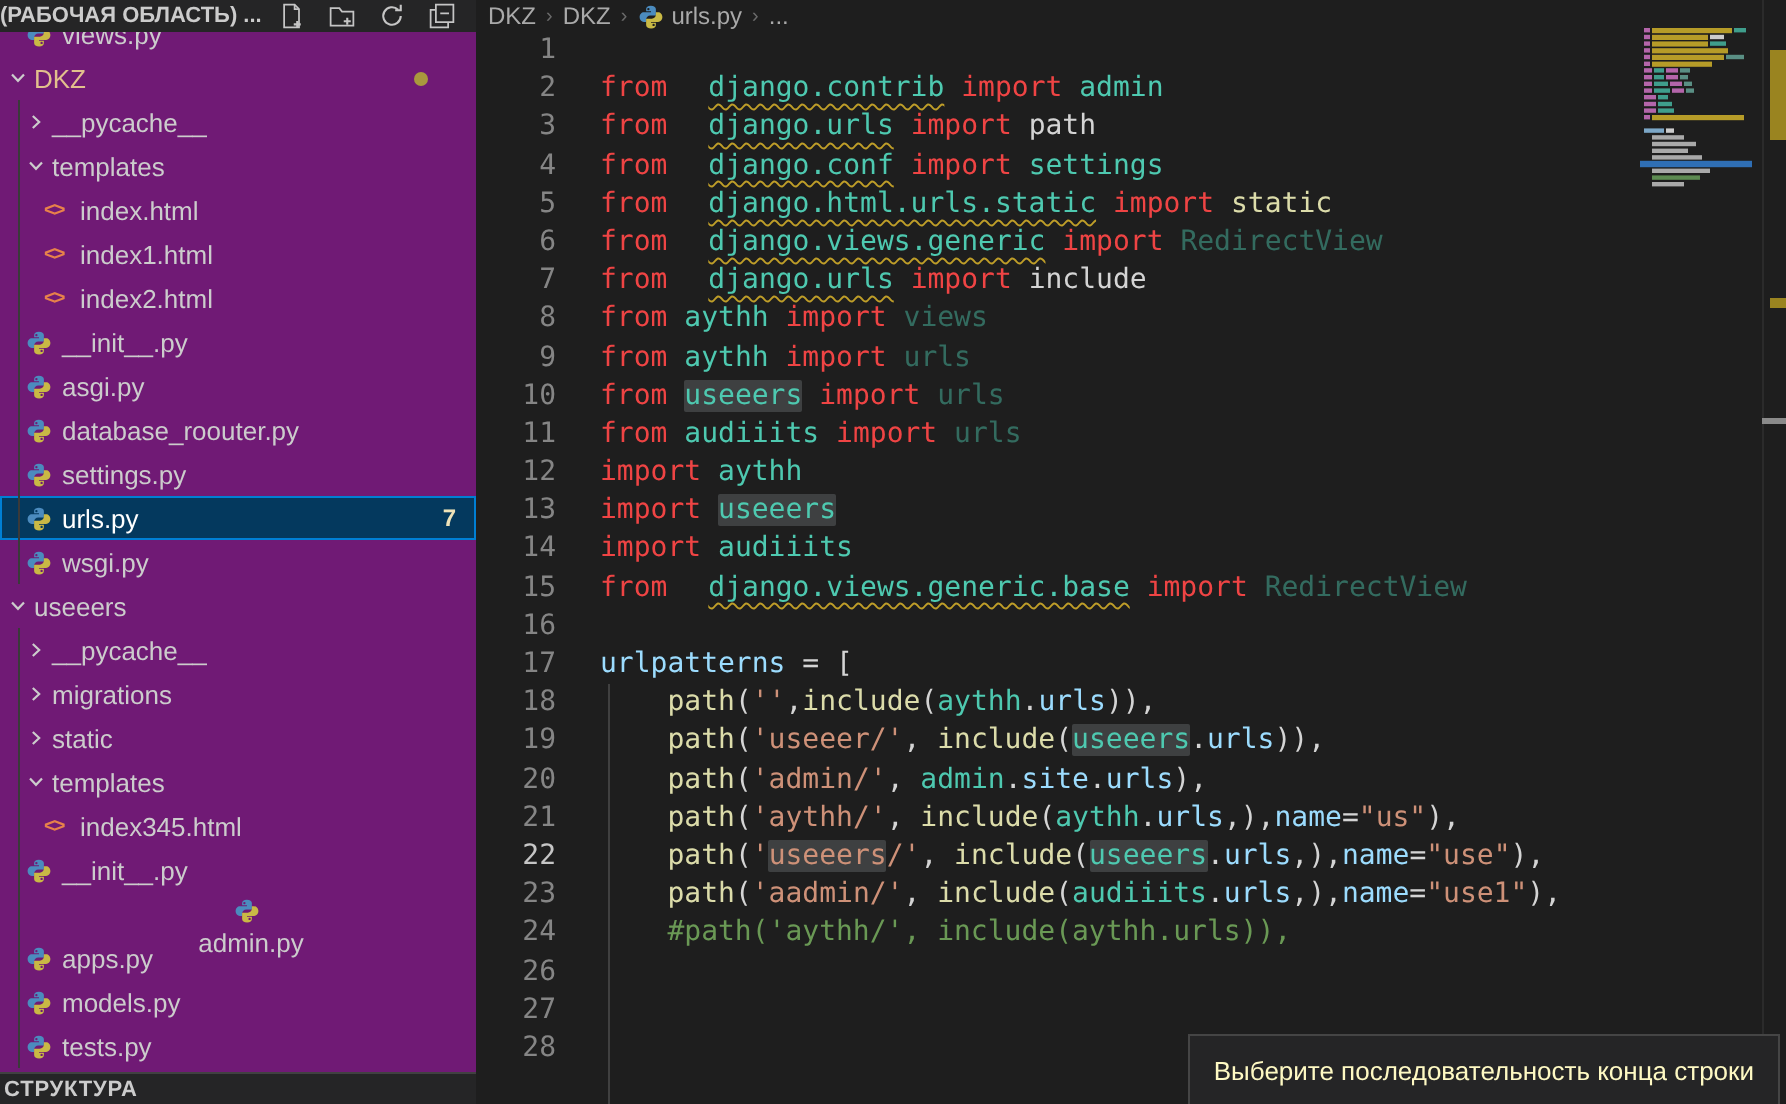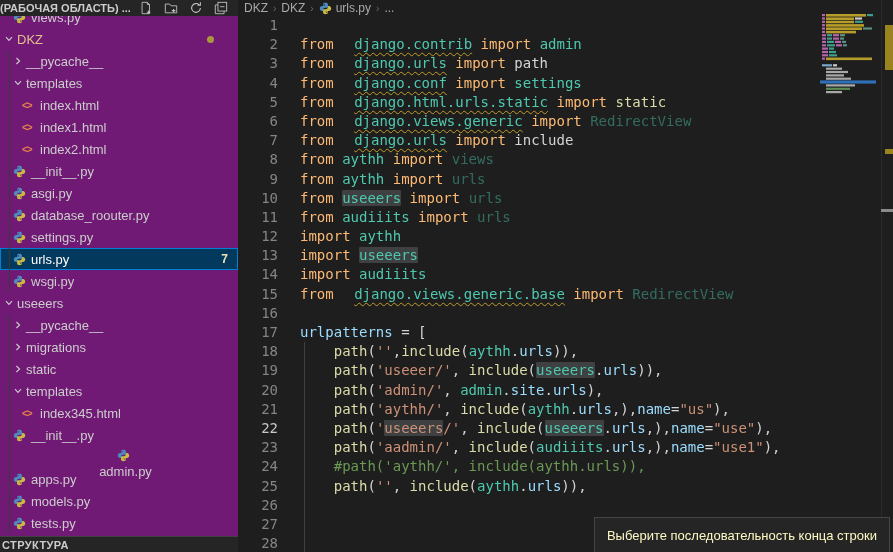--- a/index.html
+++ b/index.html
@@ -29,21 +29,21 @@
   
   .editor{position:absolute;left:238px;top:0;width:655px;height:552px;background:#1e1e1e;}
   .breadcrumb{height:16px;display:flex;align-items:center;font-size:12px;color:#a9a9a9;padding-left:6px;gap:5px;}
   .bc-item{cursor:pointer;display:flex;align-items:center;gap:4px;}
   .bc-sep{color:#6a6a6a;font-size:10px;}
   .code{position:absolute;top:16px;left:0;width:580px;font-family:"DejaVu Sans Mono","Liberation Mono",monospace;font-size:14px;}
   .cl{height:19.2px;line-height:19.2px;white-space:pre;display:flex;}
   .ln{flex:0 0 40px;text-align:right;color:#858585;}
   .cl.cur .ln{color:#c6c6c6;}
   .lc{margin-left:22px;}
-  .kw{color:#fdba74;}.mod{color:#4EC9B0;}.dim{color:rgba(78,201,176,.45);}
+  .kw{color:#ef4444;}.mod{color:#4EC9B0;}.dim{color:rgba(78,201,176,.45);}
   .fn{color:#DCDCAA;}.str{color:#CE9178;}.var{color:#9CDCFE;}.pl{color:#D4D4D4;}.com{color:#6A9955;}
   .sq{text-decoration:underline wavy #bf9e28 1px;text-underline-offset:3px;margin-left:12px;}
   .hl{background:rgba(90,93,94,.55);border-radius:1px;}
   .guide{position:absolute;left:66px;top:342px;height:210px;width:1px;background:#404040;}
 
   .minimap{position:absolute;left:582px;top:13px;cursor:pointer;}
   .mm-sep{position:absolute;left:643px;top:0;width:1px;height:552px;background:#2b2b2b;}
   .ruler{position:absolute;left:645px;top:0;width:10px;height:552px;}
   .mark-y1{position:absolute;left:2px;top:25px;width:8px;height:45px;background:#9a8420;}
   .mark-y2{position:absolute;left:2px;top:149px;width:8px;height:5px;background:#9a8420;}
@@ -331,21 +331,20 @@
         <div class="cl"><span class="ln">15</span><span class="lc"><span class="kw">from</span><span class="pl"> </span><span class="mod sq">django.views.generic.base</span><span class="pl"> </span><span class="kw">import</span><span class="pl"> </span><span class="dim">RedirectView</span></span></div>
         <div class="cl"><span class="ln">16</span><span class="lc"></span></div>
         <div class="cl"><span class="ln">17</span><span class="lc"><span class="var">urlpatterns</span><span class="pl"> = [</span></span></div>
         <div class="cl"><span class="ln">18</span><span class="lc"><span class="pl">    </span><span class="fn">path</span><span class="pl">(</span><span class="str">''</span><span class="pl">,</span><span class="fn">include</span><span class="pl">(</span><span class="mod">aythh</span><span class="pl">.</span><span class="var">urls</span><span class="pl">)),</span></span></div>
         <div class="cl"><span class="ln">19</span><span class="lc"><span class="pl">    </span><span class="fn">path</span><span class="pl">(</span><span class="str">'useeer/'</span><span class="pl">, </span><span class="fn">include</span><span class="pl">(</span><span class="mod hl">useeers</span><span class="pl">.</span><span class="var">urls</span><span class="pl">)),</span></span></div>
         <div class="cl"><span class="ln">20</span><span class="lc"><span class="pl">    </span><span class="fn">path</span><span class="pl">(</span><span class="str">'admin/'</span><span class="pl">, </span><span class="mod">admin</span><span class="pl">.</span><span class="var">site</span><span class="pl">.</span><span class="var">urls</span><span class="pl">),</span></span></div>
         <div class="cl"><span class="ln">21</span><span class="lc"><span class="pl">    </span><span class="fn">path</span><span class="pl">(</span><span class="str">'aythh/'</span><span class="pl">, </span><span class="fn">include</span><span class="pl">(</span><span class="mod">aythh</span><span class="pl">.</span><span class="var">urls</span><span class="pl">,),</span><span class="var">name</span><span class="pl">=</span><span class="str">"us"</span><span class="pl">),</span></span></div>
         <div class="cl cur"><span class="ln">22</span><span class="lc"><span class="pl">    </span><span class="fn">path</span><span class="pl">(</span><span class="str">'</span><span class="str hl">useeers</span><span class="str">/'</span><span class="pl">, </span><span class="fn">include</span><span class="pl">(</span><span class="mod hl">useeers</span><span class="pl">.</span><span class="var">urls</span><span class="pl">,),</span><span class="var">name</span><span class="pl">=</span><span class="str">"use"</span><span class="pl">),</span></span></div>
         <div class="cl"><span class="ln">23</span><span class="lc"><span class="pl">    </span><span class="fn">path</span><span class="pl">(</span><span class="str">'aadmin/'</span><span class="pl">, </span><span class="fn">include</span><span class="pl">(</span><span class="mod">audiiits</span><span class="pl">.</span><span class="var">urls</span><span class="pl">,),</span><span class="var">name</span><span class="pl">=</span><span class="str">"use1"</span><span class="pl">),</span></span></div>
         <div class="cl"><span class="ln">24</span><span class="lc"><span class="pl">    </span><span class="com">#path('aythh/', include(aythh.urls)),</span></span></div>
-        <div class="cl"><span class="ln">25</span><span class="lc"><span class="pl">    </span><span class="fn">path</span><span class="pl">(</span><span class="str">''</span><span class="pl">, </span><span class="fn">include</span><span class="pl">(</span><span class="mod">aythh</span><span class="pl">.</span><span class="var">urls</span><span class="pl">)),</span></span></div>
         <div class="cl"><span class="ln">26</span><span class="lc"></span></div>
         <div class="cl"><span class="ln">27</span><span class="lc"></span></div>
         <div class="cl"><span class="ln">28</span><span class="lc"></span></div>
       </div>
 
     <svg class="minimap" width="58" height="92" viewBox="0 0 58 92">
       <g>
         <rect x="2" y="1" width="3" height="2.2" fill="#b465aa"></rect>
           <rect x="6" y="1" width="40" height="2.6" fill="#b69c28"></rect>
           <rect x="47" y="1" width="6" height="2.2" fill="#3f9e8c"></rect>

